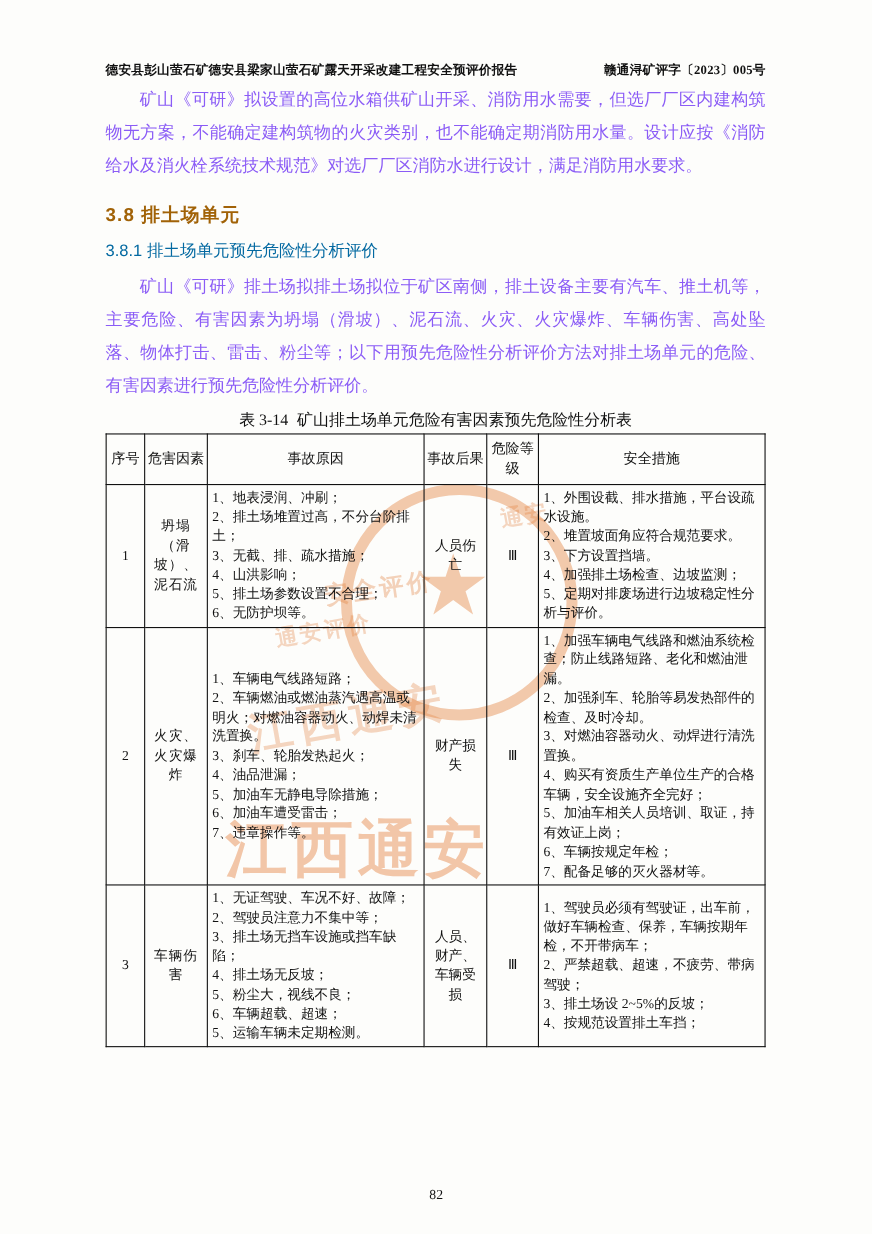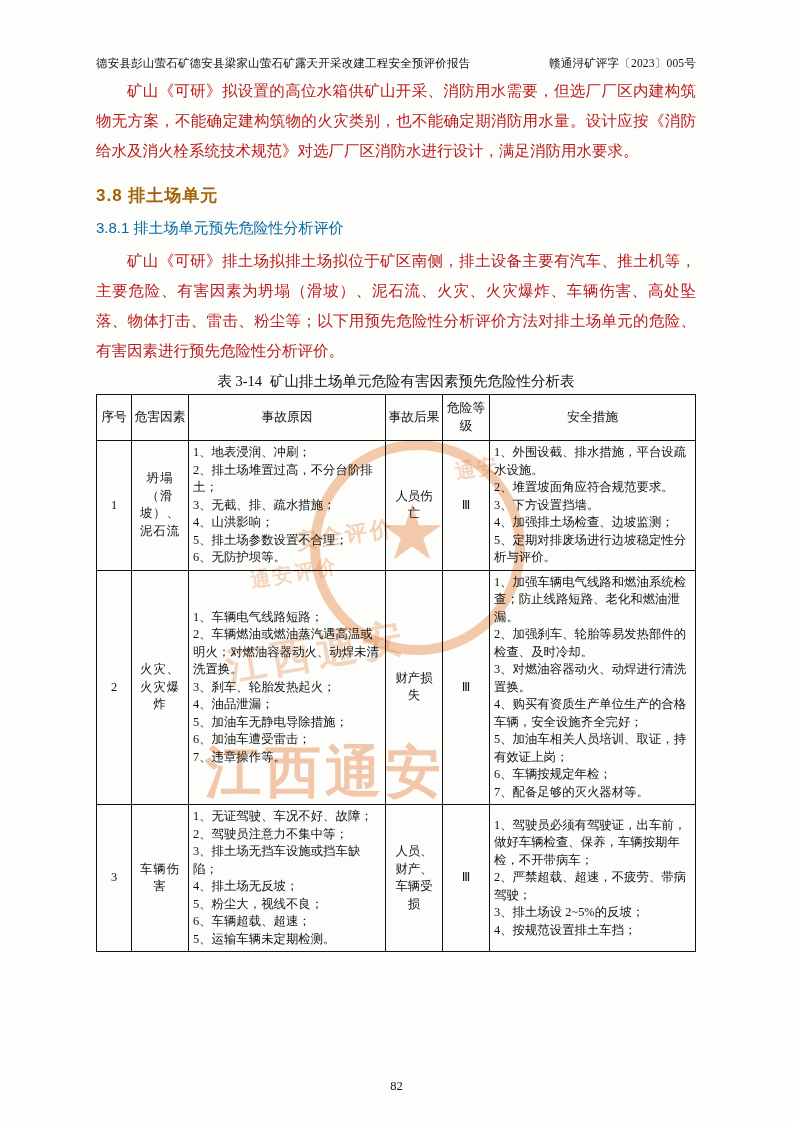--- a/index.html
+++ b/index.html
@@ -24,36 +24,36 @@
     left: 96px;
     top: 56px;
     width: 600px;
   }
   
   .header {
     display: flex;
     justify-content: space-between;
     align-items: baseline;
     font-size: 11.5px;
-    font-weight: normal;
+    font-weight: bold;
     color: #111;
     letter-spacing: 0.2px;
     padding-bottom: 5px;
   }
   .header .hdr-left { white-space: nowrap; }
   .header .hdr-right { white-space: nowrap; }
 
   
   p.para {
     margin: 0;
     font-size: 15.5px;
     line-height: 30px;
     text-indent: 2em;
     text-align: justify;
-    color: #b91c1c;
+    color: #8b5cf6;
   }
   h2.sec {
     font-family: "Liberation Sans", sans-serif;
     font-size: 17px;
     font-weight: bold;
     margin: 18px 0 10px 0;
     color: #a16207;
     letter-spacing: 1px;
   }
   h3.subsec {

